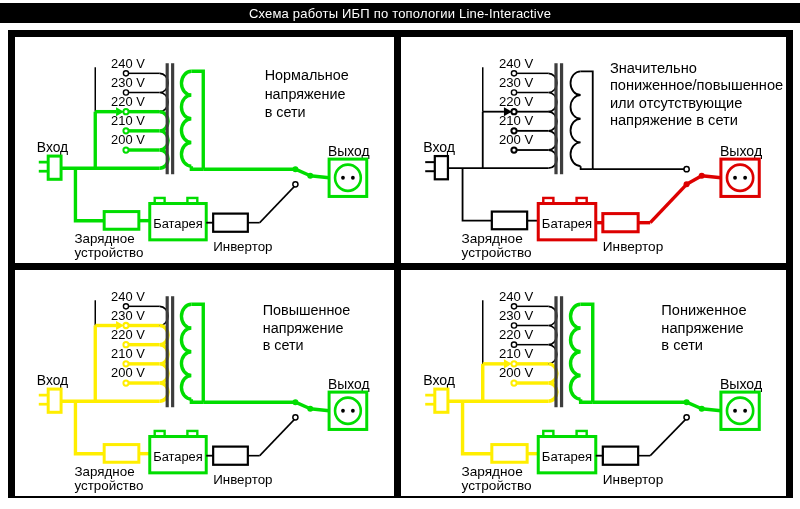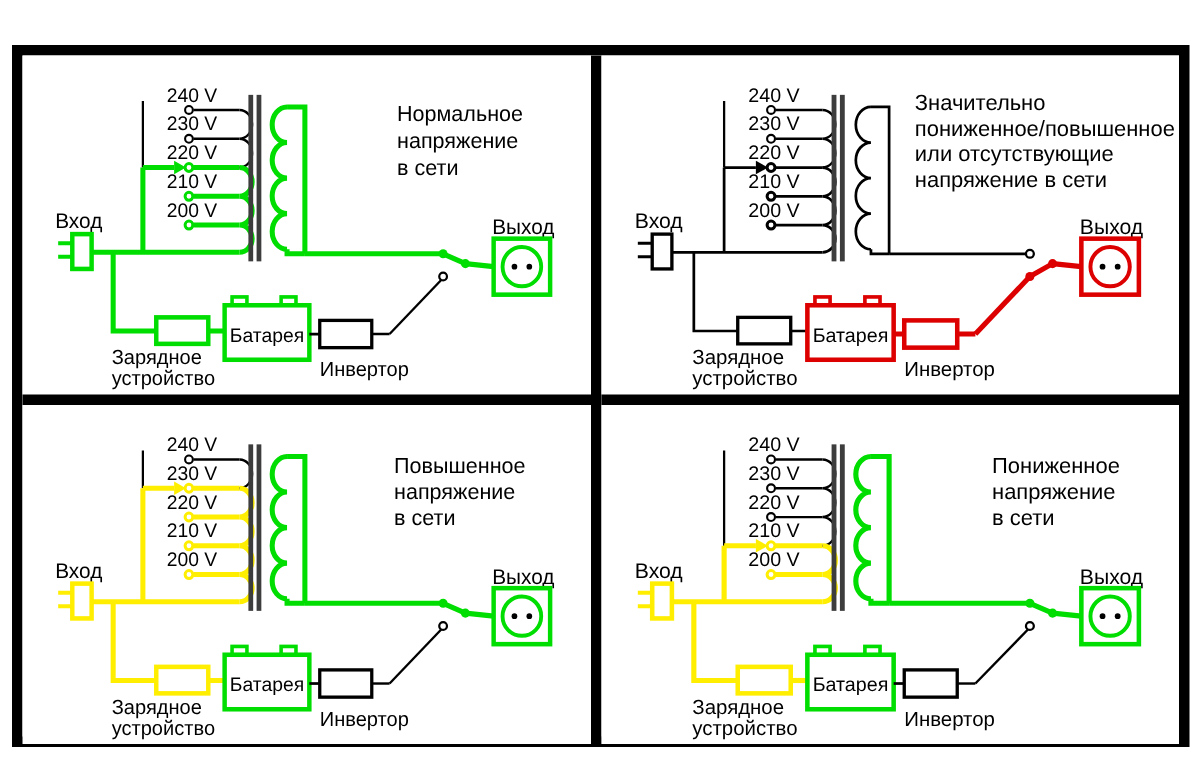--- a/index.html
+++ b/index.html
@@ -14,20 +14,23 @@
   .cell-tl{border-right:7px solid #000;border-bottom:7px solid #000;}
   .cell-tr{border-bottom:7px solid #000;}
   .cell-bl{border-right:7px solid #000;}
   .cell svg{display:block;width:100%;height:100%;}
   svg text{font-family:"Liberation Sans", sans-serif;fill:#000;}
 </style>
 </head>
 <body>
 
 <div class="screen">
+  <div class="title-bar" style="background: rgb(0, 0, 0);">
+    <span style="color: rgb(255, 255, 255);">Схема работы ИБП по топологии Line-Interactive</span>
+  </div>
   <div class="grid">
     <div class="cell cell-tl">
       <svg viewBox="0 0 382 224" preserveAspectRatio="none">
           <g>
             <text x="252" y="43" font-size="14.5" text-anchor="start">Нормальное</text>
             <text x="252" y="61" font-size="14.5" text-anchor="start">напряжение</text>
             <text x="252" y="79" font-size="14.5" text-anchor="start">в сети</text>
           </g>
           <g>
             <text x="22" y="114" font-size="14" text-anchor="start">Вход</text>

